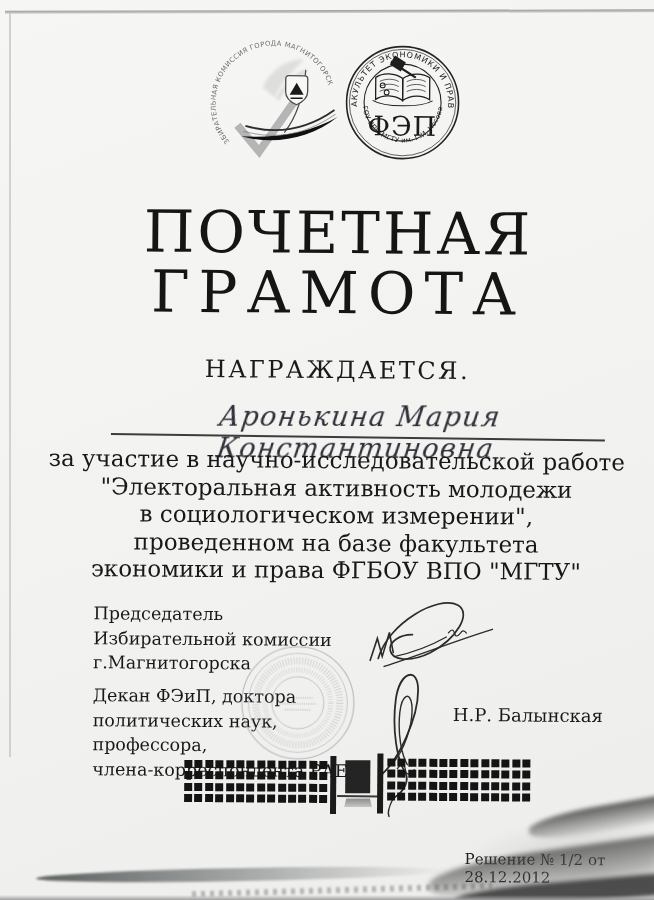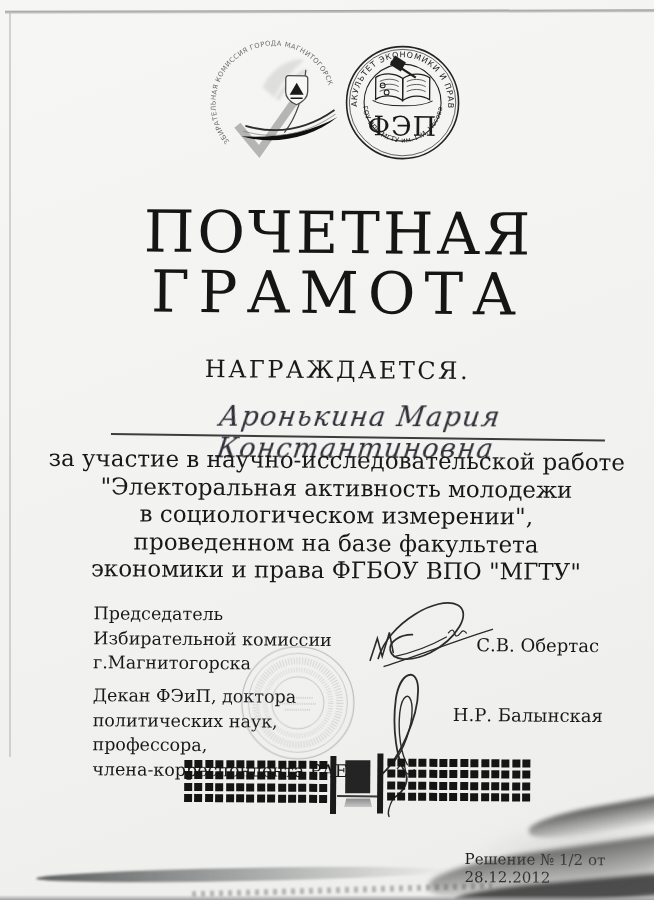--- a/index.html
+++ b/index.html
@@ -163,21 +163,20 @@
     </div>
     <svg class="sig1" viewBox="0 0 136 92">
       <g stroke="#2b2b2b" fill="none" stroke-linecap="round">
         <path d="M 10,74 L 17,52 L 22,70 L 29,46 L 33,66" stroke-width="1.6"></path>
         <path d="M 18,72 C 28,36 78,8 97,18 C 112,26 96,52 70,66 C 50,76 32,74 30,64 C 28,55 40,48 52,48" stroke-width="1.7"></path>
         <path d="M 34,70 C 52,66 72,58 86,50" stroke-width="1.3"></path>
         <path d="M 88,46 c 3,-4 5,-4 6,0 c 1,4 3,4 6,0 c 2,-3 4,-3 6,0" stroke-width="1.2"></path>
         <path d="M 24,80 C 60,68 100,52 132,42" stroke-width="1.4"></path>
       </g>
     </svg>
-    <div class="signame name1">С.В. Обертас</div>
 
     <div class="role role2">
       <div>Декан ФЭиП, доктора</div>
       <div>политических наук, профессора,</div>
       <div>члена-корреспондента РАЕН.</div>
     </div>
     <svg class="sig2" viewBox="0 0 96 156">
       <g stroke="#2b2b2b" fill="none" stroke-linecap="round">
         <path d="M 26,112 C 44,98 66,52 64,22 C 62,2 46,8 42,34 C 38,66 44,96 52,108 C 56,116 52,126 40,134" stroke-width="1.8"></path>
         <path d="M 38,100 C 50,88 60,60 58,40 C 56,26 48,30 46,48 C 44,70 48,90 54,100" stroke-width="1.4"></path>

